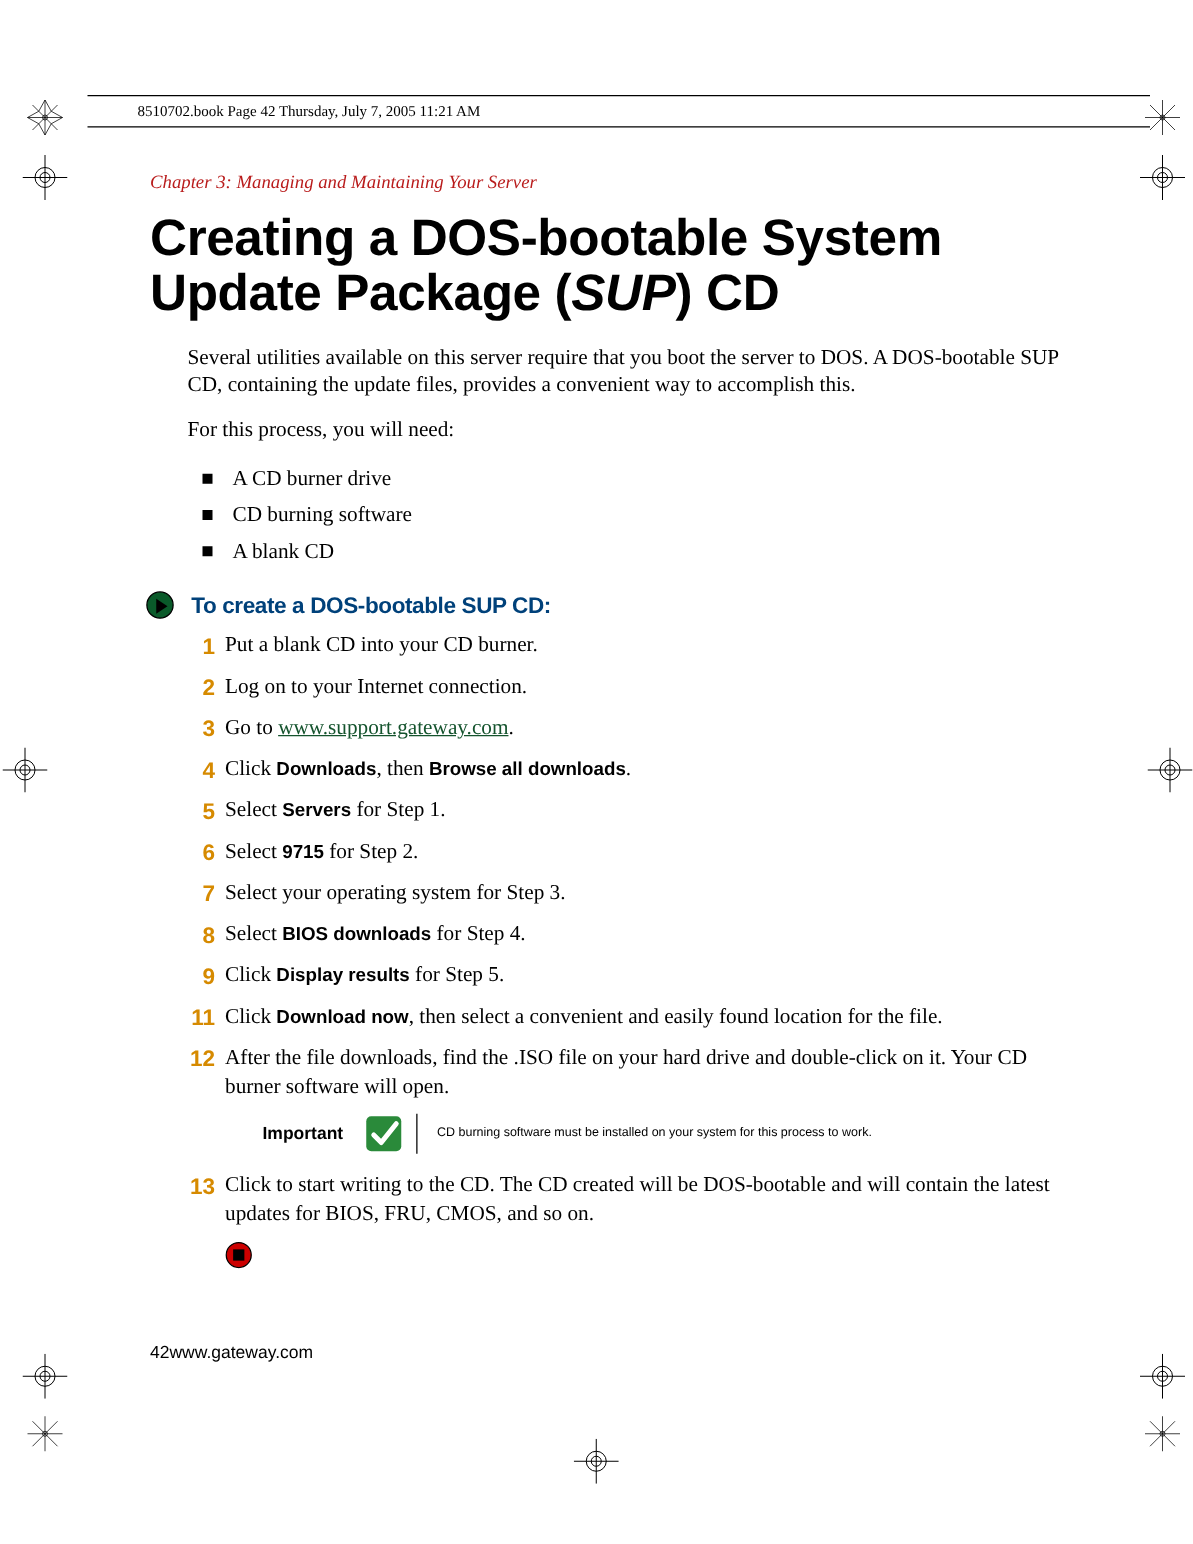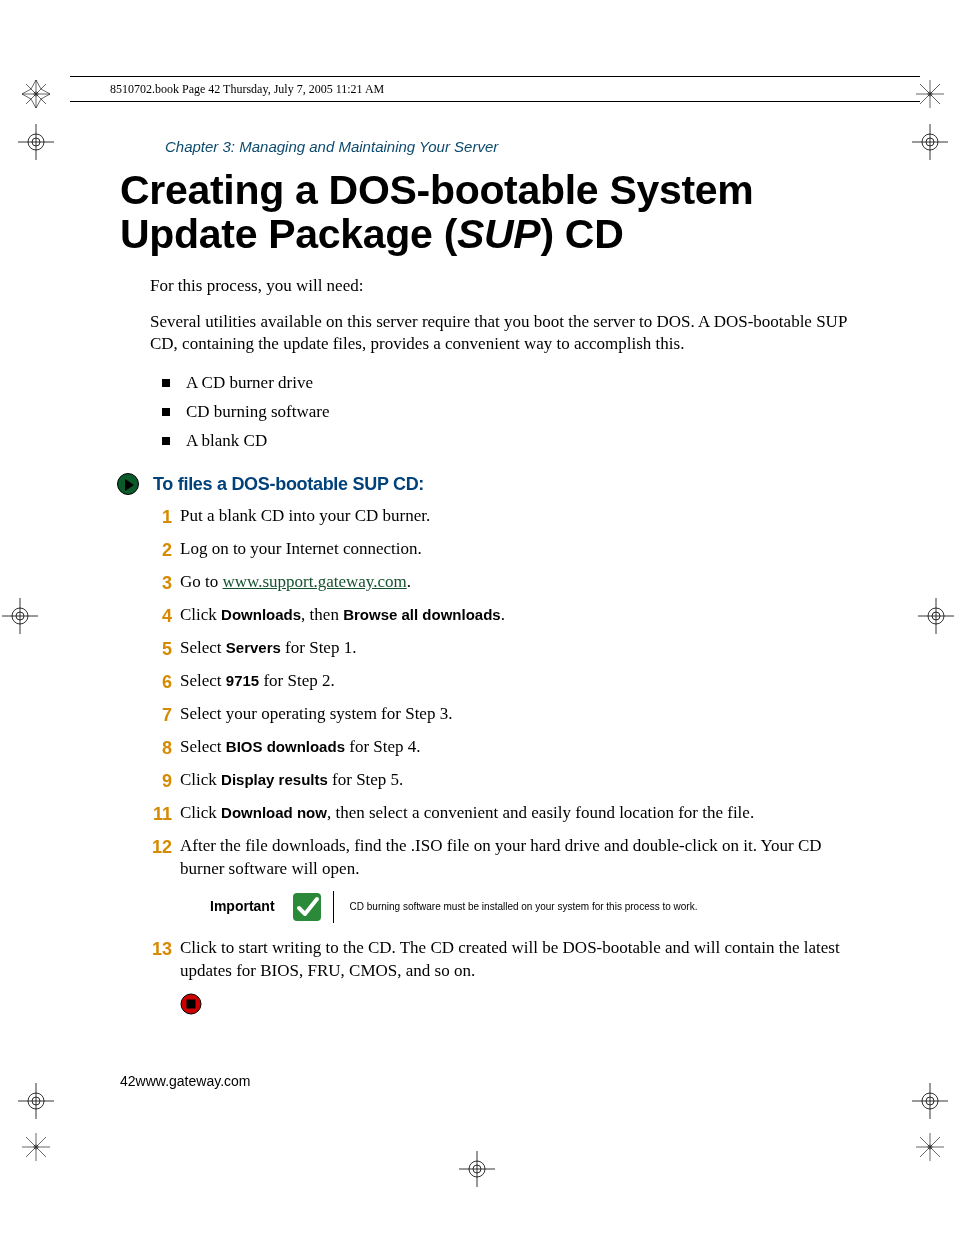--- a/index.html
+++ b/index.html
@@ -18,25 +18,24 @@
   .crossmark svg { width: 100%; height: 100%; }
   .book-header {
     position: absolute;
     top: 82px; left: 110px;
     font-family: "Times New Roman", serif;
     font-size: 12px;
   }
   .chapter {
     position: absolute;
     top: 138px; left: 120px;
-    font-family: Liberation Sans, sans-serif;
+    font-family: Liberation Serif, serif;
     font-style: italic;
     font-size: 15px;
-    color: #0c4a6e;
-    margin-left: 45px;
+    color: #b91c1c;
   }
   .content {
     position: absolute;
     top: 168px;
     left: 120px;
     width: 740px;
   }
   h1.main-title {
     font-family: "Segoe UI", "Myriad Pro", Arial, sans-serif;
     font-weight: 700;
@@ -307,32 +306,32 @@
 <div class="book-header">8510702.book  Page 42  Thursday, July 7, 2005  11:21 AM</div>
 <div class="header-rule2"></div>
 
 <div class="chapter">Chapter 3: Managing and Maintaining Your Server</div>
 
 <div class="content">
   <h1 class="main-title">
     <span>Creating a DOS-bootable System Update Package (</span><span class="italic">SUP</span><span>) CD</span>
   </h1>
 
+  <p class="bodytext">Several utilities available on this server require that you boot the server to DOS. A DOS-bootable SUP CD, containing the update files, provides a convenient way to accomplish this.</p>
   <p class="bodytext">For this process, you will need:</p>
-  <p class="bodytext">Several utilities available on this server require that you boot the server to DOS. A DOS-bootable SUP CD, containing the update files, provides a convenient way to accomplish this.</p>
 
   <ul class="bullets">
     <li>A CD burner drive</li>
     <li>CD burning software</li>
     <li>A blank CD</li>
   </ul>
 
   <div class="proc-heading-row">
     <div class="proc-arrow"></div>
-    <div class="proc-heading">To files a DOS-bootable SUP CD:</div>
+    <div class="proc-heading">To create a DOS-bootable SUP CD:</div>
   </div>
 
   <ol class="steps">
     <li><span class="num">1</span><span>Put a blank CD into your CD burner.</span></li>
     <li><span class="num">2</span><span>Log on to your Internet connection.</span></li>
     <li><span class="num">3</span><span>Go to </span><a class="link">www.support.gateway.com</a><span>.</span></li>
     <li><span class="num">4</span><span>Click </span><span class="ui">Downloads</span><span>, then </span><span class="ui">Browse all downloads</span><span>.</span></li>
     <li><span class="num">5</span><span>Select </span><span class="ui">Servers</span><span> for Step 1.</span></li>
     <li><span class="num">6</span><span>Select </span><span class="ui">9715</span><span> for Step 2.</span></li>
     <li><span class="num">7</span><span>Select your operating system for Step 3.</span></li>

